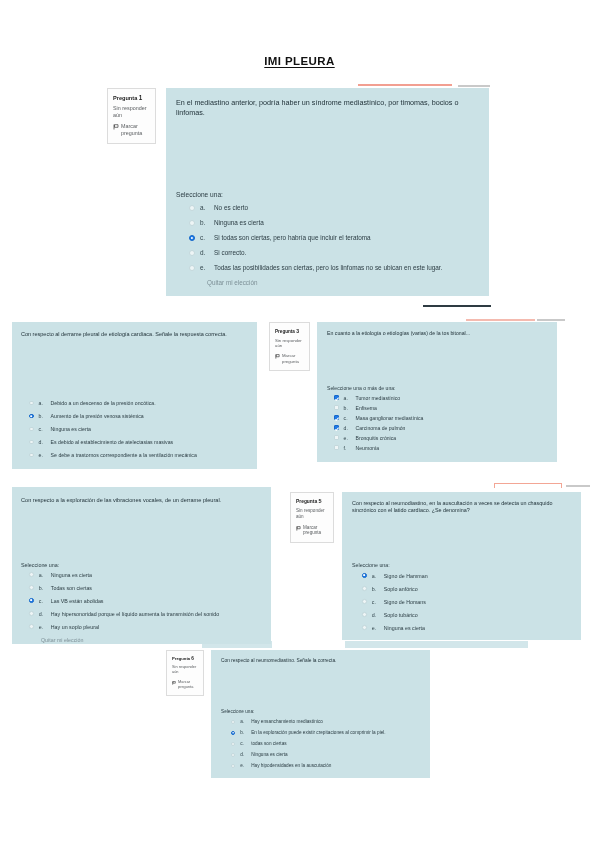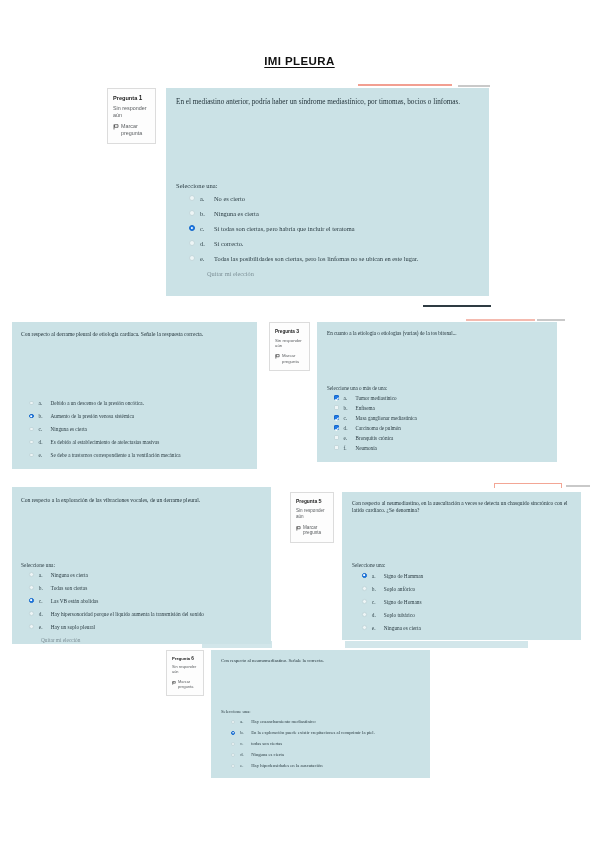--- a/index.html
+++ b/index.html
@@ -66,21 +66,20 @@
   .qinfo .qstate { color: #5d6063; margin-bottom: 5px; }
   .qinfo .qflag { display: flex; align-items: flex-start; gap: 2px; color: #5d6063; }
   .flag-icon { flex: none; display: inline-block; line-height: 0; margin-top: 1px; }
 
   .qbody {
     background: #cbe2e6;
     padding: 8px 10px 9px 10px;
     color: #27373d;
     position: relative;
     overflow: hidden;
-    font-family: Liberation Serif, serif;
   }
   .qtext { line-height: 1.35; color: #22333a; }
   .prompt { color: #2b3c43; margin-bottom: 4px; }
 
   ul.answers { list-style: none; margin: 0; padding: 0; }
   ul.answers li {
     display: flex;
     align-items: flex-start;
     gap: 5px;
     color: #2b3c43;

